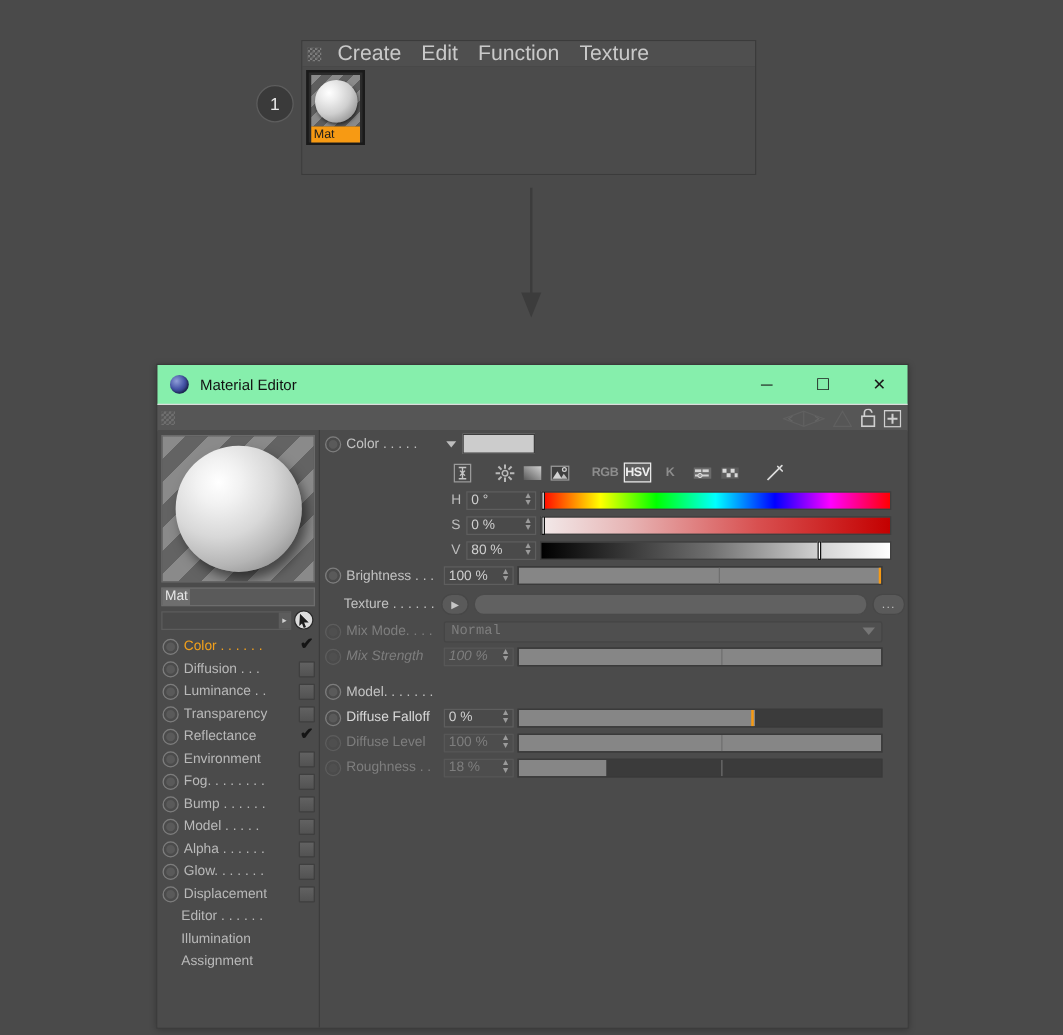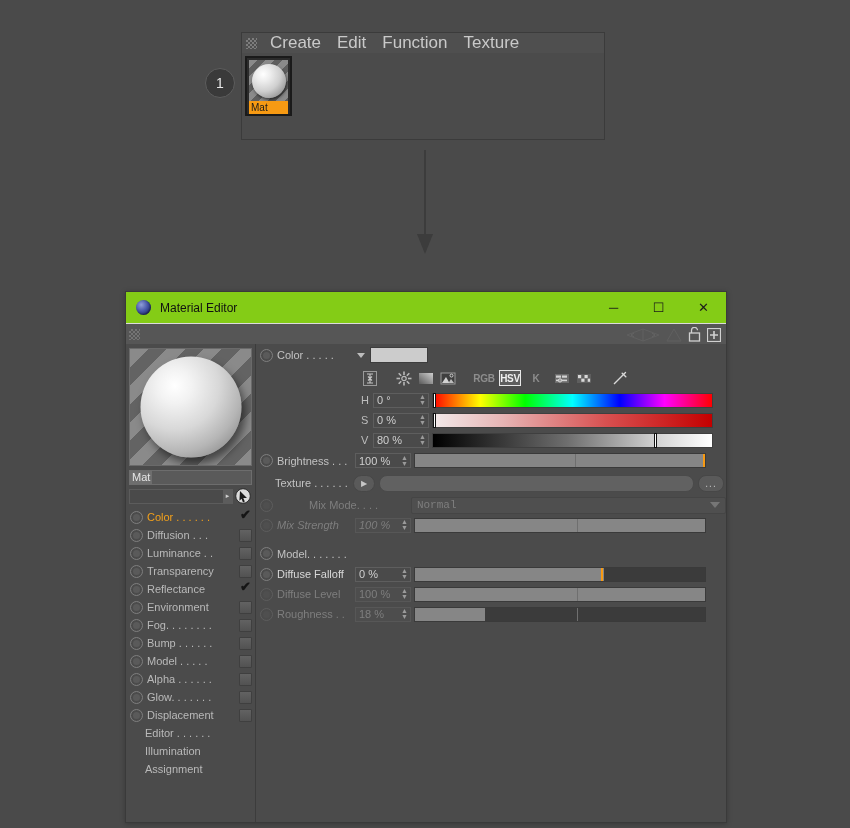--- a/index.html
+++ b/index.html
@@ -69,21 +69,21 @@
   
   #flow-arrow{left:414px;top:150px;width:22px;height:108px;}
 
   
   #mat-editor{
     left:125px;top:291px;width:600px;height:530px;
     background:#4b4b4b;border:1px solid #3a3a3a;
     box-shadow:0 1px 5px rgba(0,0,0,.25);
   }
   #me-titlebar{
-    height:31px;background:#84cc16;display:flex;align-items:center;
+    height:31px;background:#86efac;display:flex;align-items:center;
     border-bottom:1px solid #dcdcdc;
   }
   #me-icon{
     width:15px;height:15px;margin-left:10px;border-radius:50%;
     background:radial-gradient(circle at 35% 32%,#8f9ed8 0%,#4656a8 45%,#23306e 80%,#141d48 100%);
     box-shadow:inset -1px -1px 2px rgba(0,0,0,.4);
   }
   #me-title{margin-left:9px;color:#111;font-size:12px;}
   #me-winbtns{margin-left:auto;display:flex;height:100%;}
   .winbtn{
@@ -541,21 +541,21 @@
           </div>
         </div>
 
         <div class="prow" style="height:24px;">
           <div class="plabel lbl-w ind">Texture . . . . . .</div>
           <div class="texbtn">▶</div>
           <div class="texfield" style="margin-left:4px;max-width:315px;"></div>
           <div class="dots-btn" style="margin-left:4px;">...</div>
         </div>
 
-        <div class="prow" style="height:20px;gap:32px;">
+        <div class="prow" style="height:20px;">
           <div class="radio dim"></div>
           <div class="plabel lbl-w dim" style="margin-left:4px;">Mix Mode. . . .</div>
           <div class="combo dim" style="width:351px;">
             <span>Normal</span>
             <span class="cdown"></span>
           </div>
         </div>
 
         <div class="prow" style="height:20px;font-style:italic;">
           <div class="radio dim"></div>

